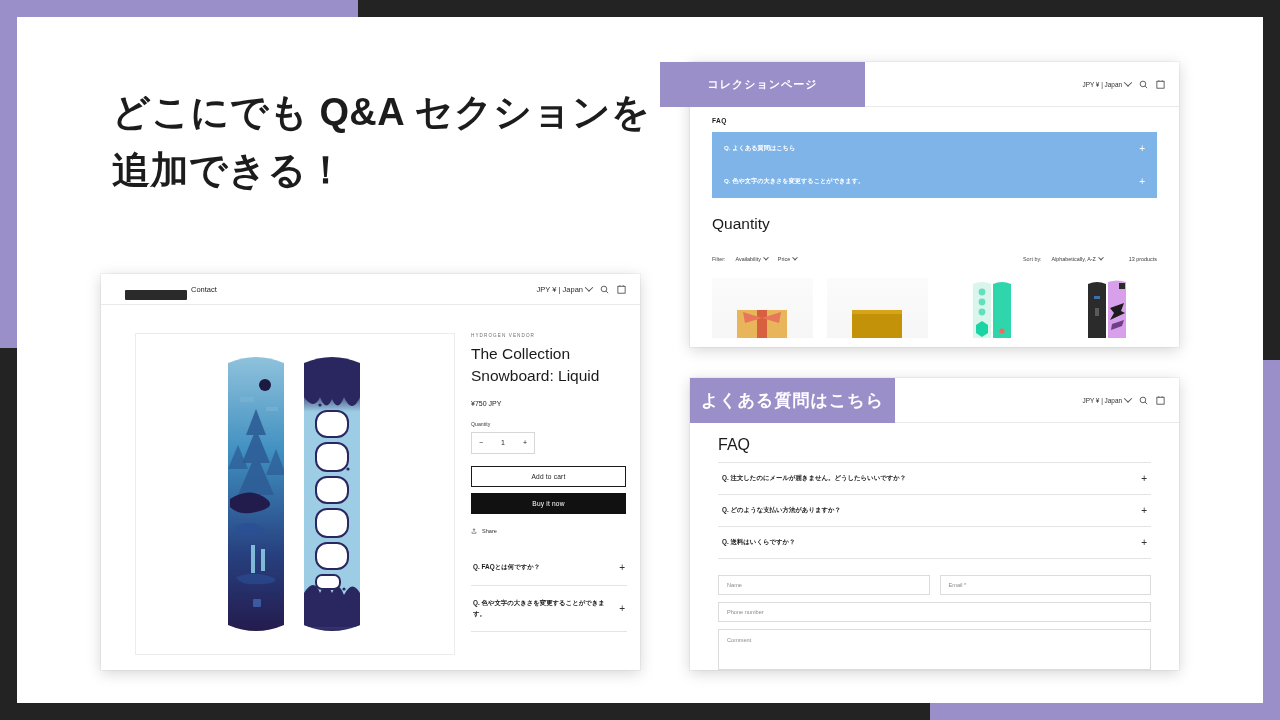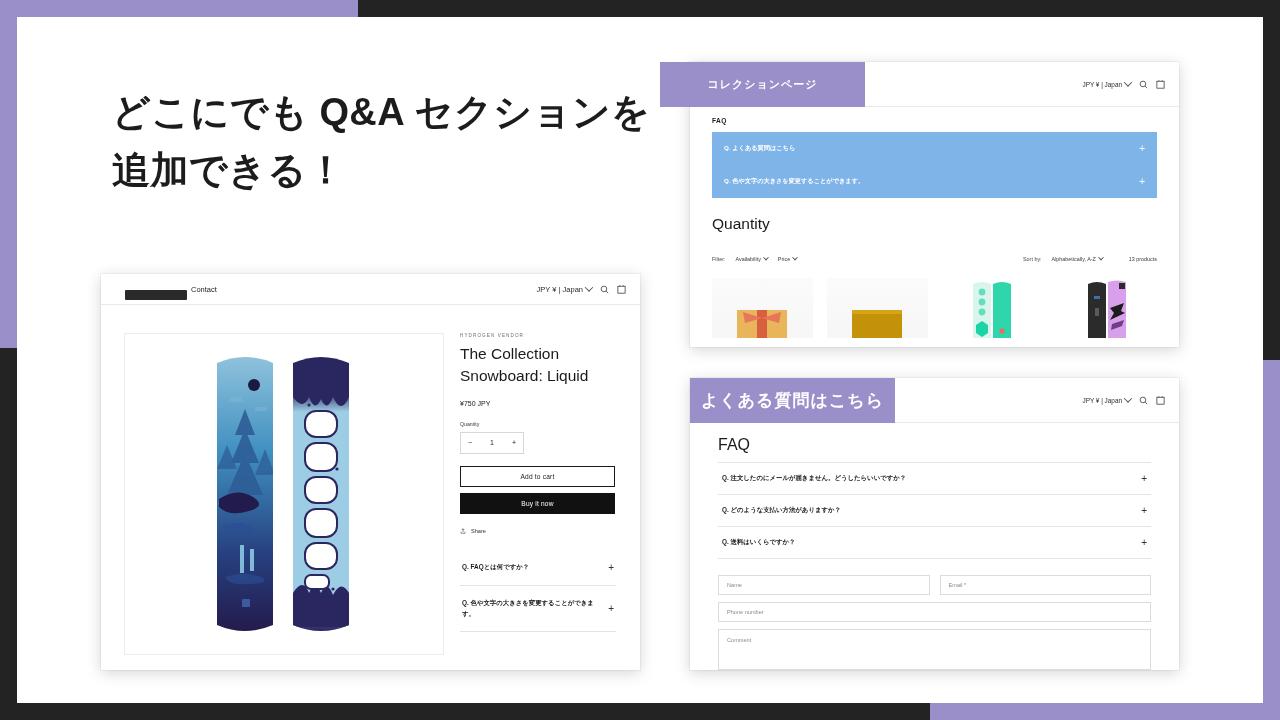--- a/index.html
+++ b/index.html
@@ -63,21 +63,21 @@
   
   
   #panel-product { left: 101px; top: 274px; width: 539px; height: 396px; }
   #tag-product { left: 101px; top: 259px; width: 127px; height: 36px; font-size: 15px; }
 
   #panel-product .shop-header { height: 31px; font-size: 7.5px; }
   #panel-product .logo-strip {
     position:absolute; left:24px; top:16px; width:62px; height:10px;
     background:#2a2a2a; border-radius:1px;
   }
-  .pp-body { display: flex; padding: 14px 0 0 1px; }
+  .pp-body { display: flex; padding: 14px 0 0 12px; }
   .pp-media {
     margin: 14px 0 0 22px; width: 320px; height: 322px;
     border: 1px solid #ececec; background:#fff;
     display:flex; align-items:center; justify-content:center;
   }
   .pp-info { margin: 14px 0 0 16px; width: 163px; }
   .pp-vendor { font-size: 4.6px; letter-spacing: 1.1px; color:#6e6e6e; text-transform: uppercase; }
   .pp-title { font-size: 15.5px; line-height: 1.45; color:#1a1a1a; margin-top: 5px; font-weight: 400;}
   .pp-price { font-size: 7px; color:#1a1a1a; margin-top: 12px; }
   .pp-qty-label { font-size: 5.2px; color:#3a3a3a; margin-top: 14px; }

